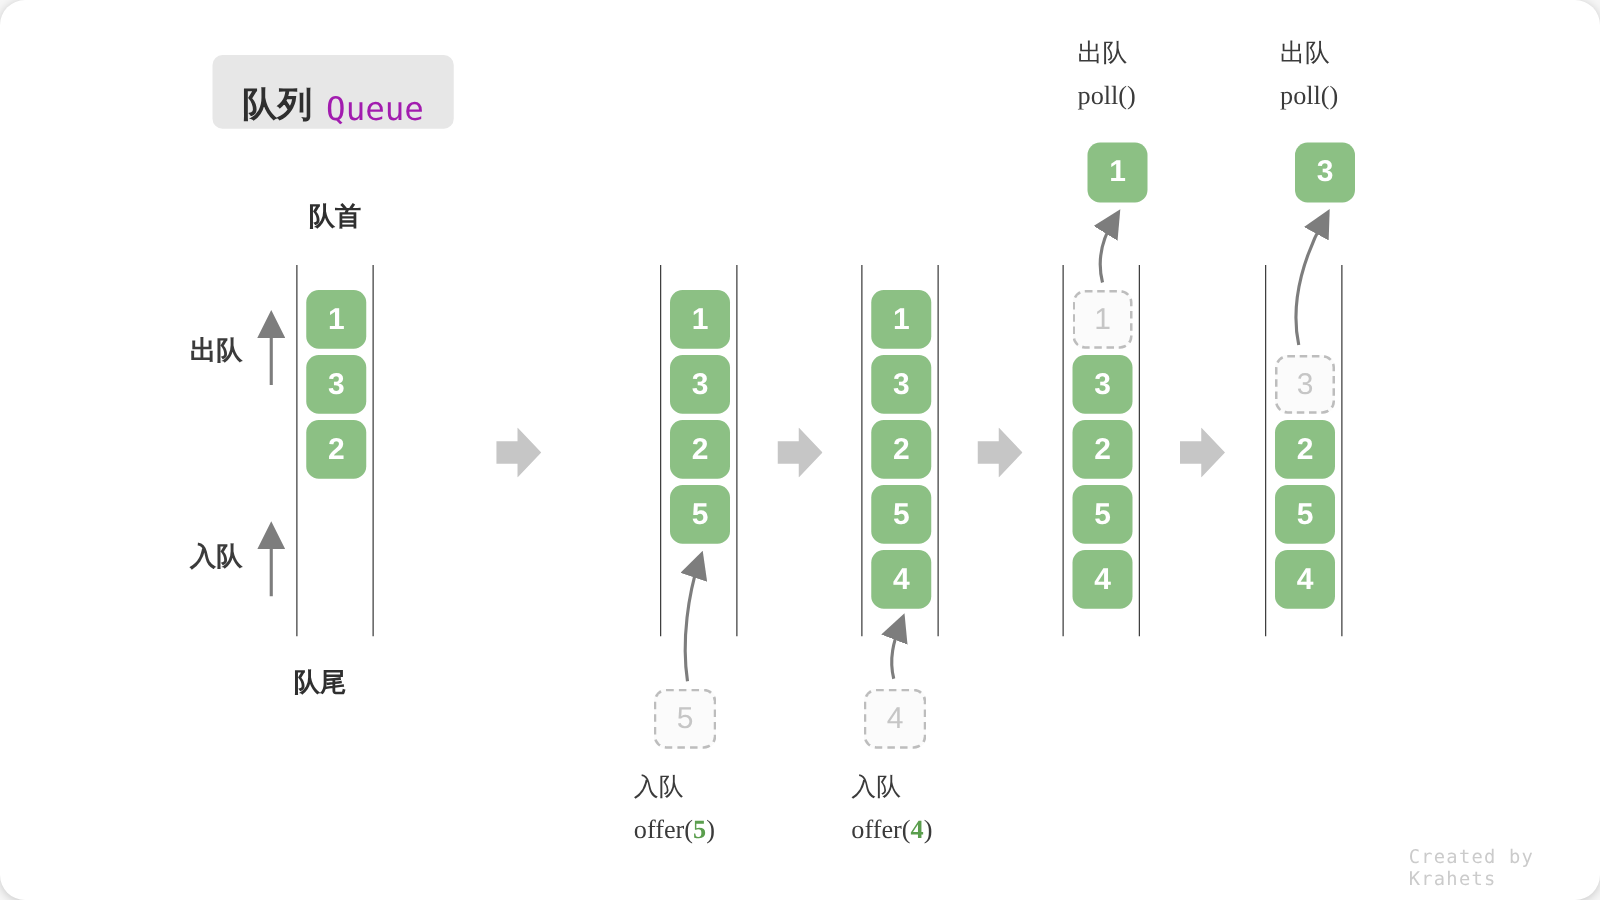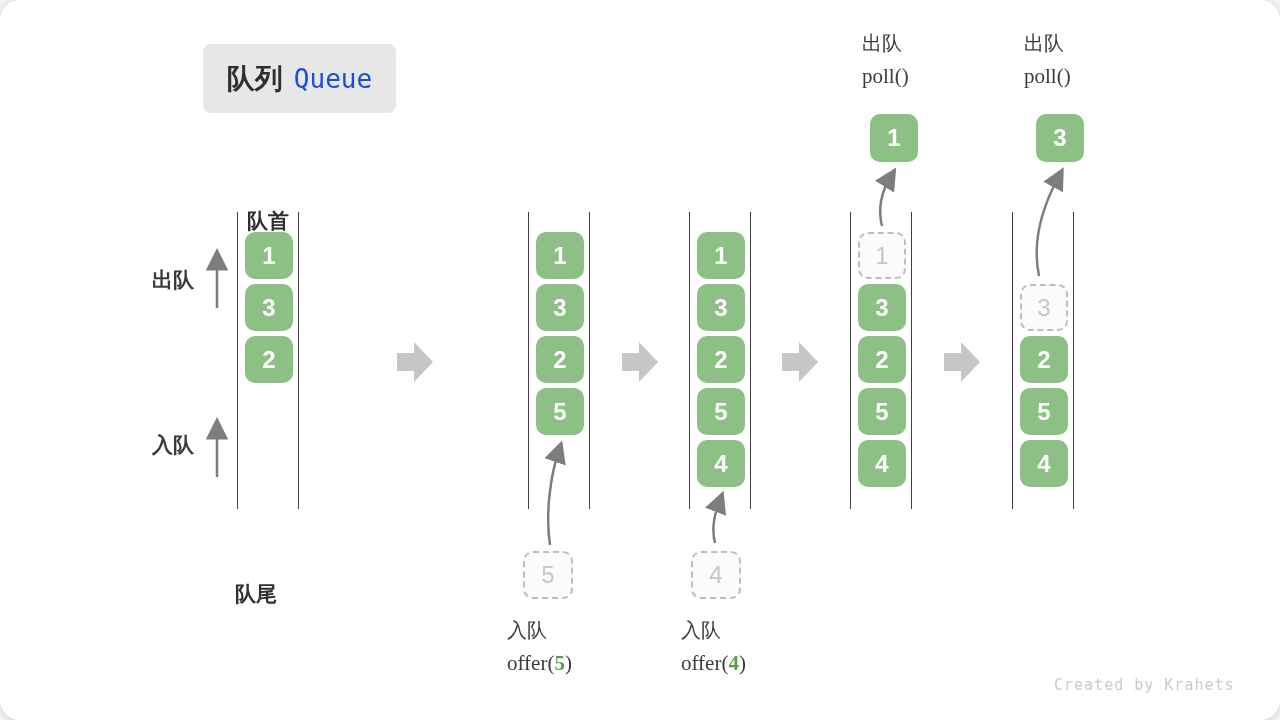--- a/index.html
+++ b/index.html
@@ -5,29 +5,29 @@
   html,body{margin:0;padding:0;background:#f6f6f6;}
   .canvas{
     position:relative;width:1280px;height:720px;margin:0 auto;
     background:#ffffff;border-radius:20px;box-shadow:0 1px 8px rgba(0,0,0,.18);
     overflow:hidden;font-family:"Liberation Sans",sans-serif;color:#3b3b3b;
   }
   .mono{font-family:"DejaVu Sans Mono","Liberation Mono",monospace;}
 
   
   .title-box{
-    position:absolute;left:170px;top:44px;width:193px;height:69px;
+    position:absolute;left:170px;top:44px;width:193px;height:59px;
     background:#e7e7e7;border-radius:8px;
-    display:flex;align-items:center;justify-content:center;gap:11px;margin-left:33px;
+    display:flex;align-items:flex-end;justify-content:center;gap:11px;
   }
   .title-zh{font-size:28px;font-weight:bold;color:#2f2f2f;}
-  .title-en{font-size:26px;color:#1d4ed8;}
+  .title-en{font-size:26px;color:#a21caf;}
 
   
-  .end-label{position:absolute;width:62px;text-align:center;font-size:21px;font-weight:bold;color:#2f2f2f;margin-top:48px;}
+  .end-label{position:absolute;width:62px;text-align:center;font-size:21px;font-weight:bold;color:#2f2f2f;}
   .side-label{position:absolute;font-size:21px;font-weight:bold;color:#3b3b3b;}
 
   
   .col{
     position:absolute;top:212px;height:297px;width:62px;box-sizing:border-box;
     border-left:1.5px solid #3f3f3f;border-right:1.5px solid #3f3f3f;
   }
   .cell{
     position:absolute;left:7px;width:48px;height:47px;border-radius:10px;
     display:flex;align-items:center;justify-content:center;font-size:24px;box-sizing:border-box;
@@ -49,21 +49,21 @@
   
   .op{position:absolute;line-height:1.0;}
   .op-zh{font-size:20px;color:#3b3b3b;margin-bottom:13px;}
   .op-code{font-family:Liberation Serif, serif;font-size:21px;color:#3b3b3b;}
   .green-code{color:#5A9E4D;font-weight:bold;}
 
   .block-arrow{position:absolute;width:36px;height:40px;}
   .overlay{position:absolute;left:0;top:0;width:1280px;height:720px;pointer-events:none;}
 
   .watermark{
-    position:absolute;left:1054px;top:676px;font-size:15px;color:#cbcbcb;
+    position:absolute;left:1127px;top:676px;font-size:15px;color:#cbcbcb;
     font-family:"DejaVu Sans Mono","Liberation Mono",monospace;letter-spacing:1px;
   }
 </style>
 </head>
 <body>
 
 <div class="canvas">
 
   <div class="title-box">
     <span class="title-zh">队列</span>

